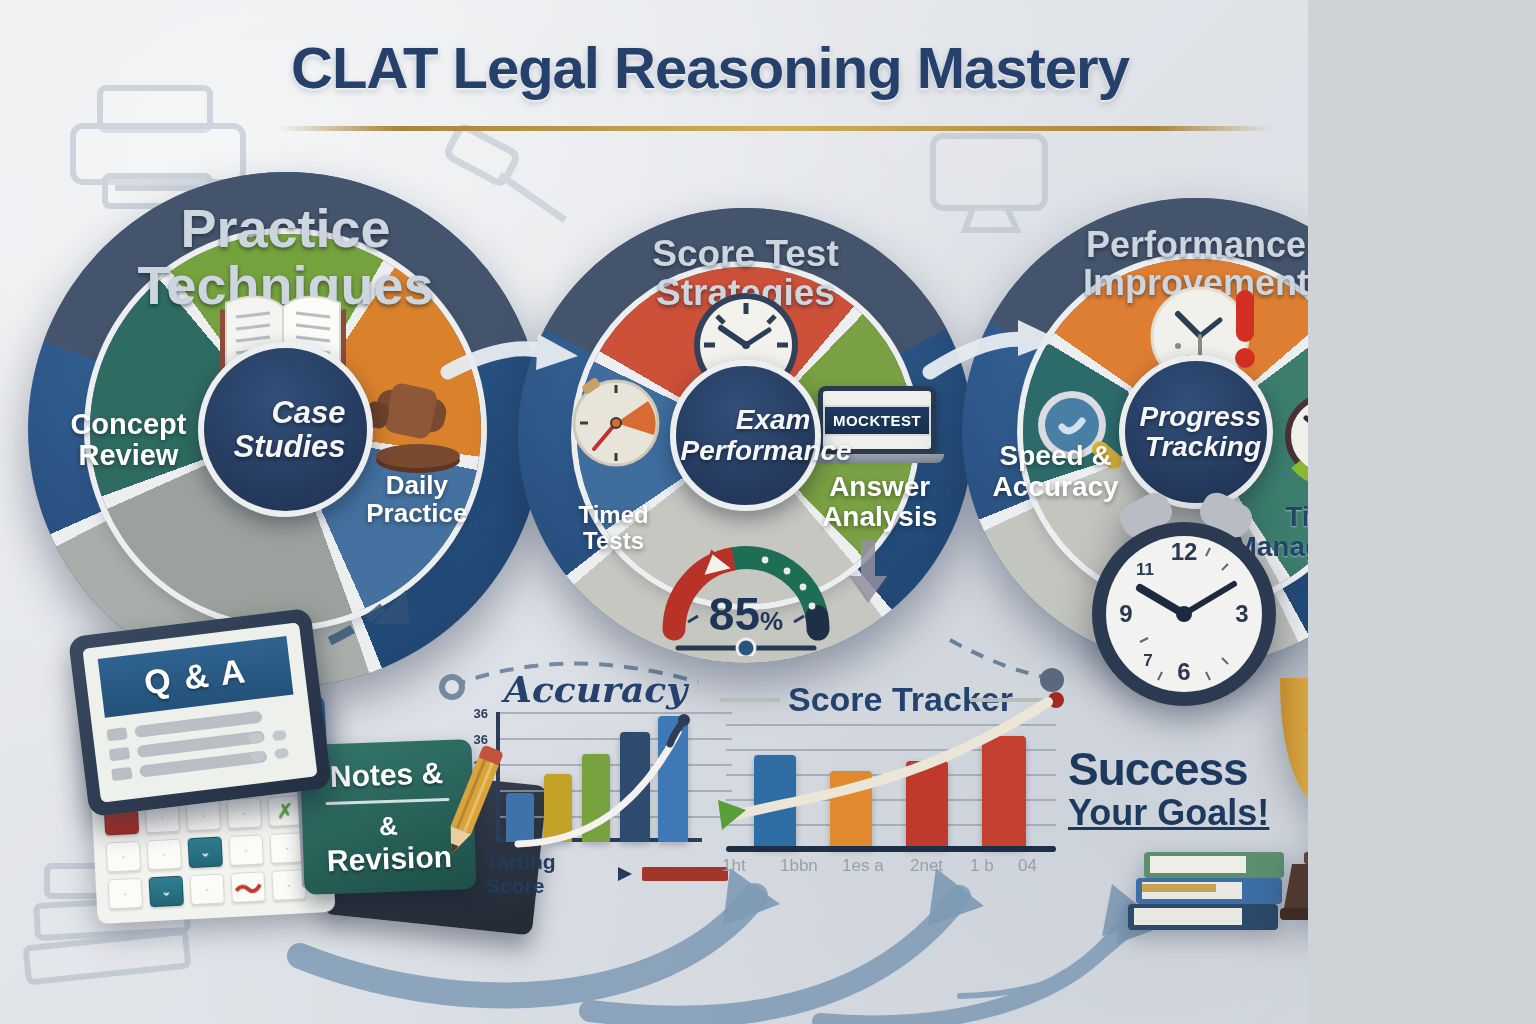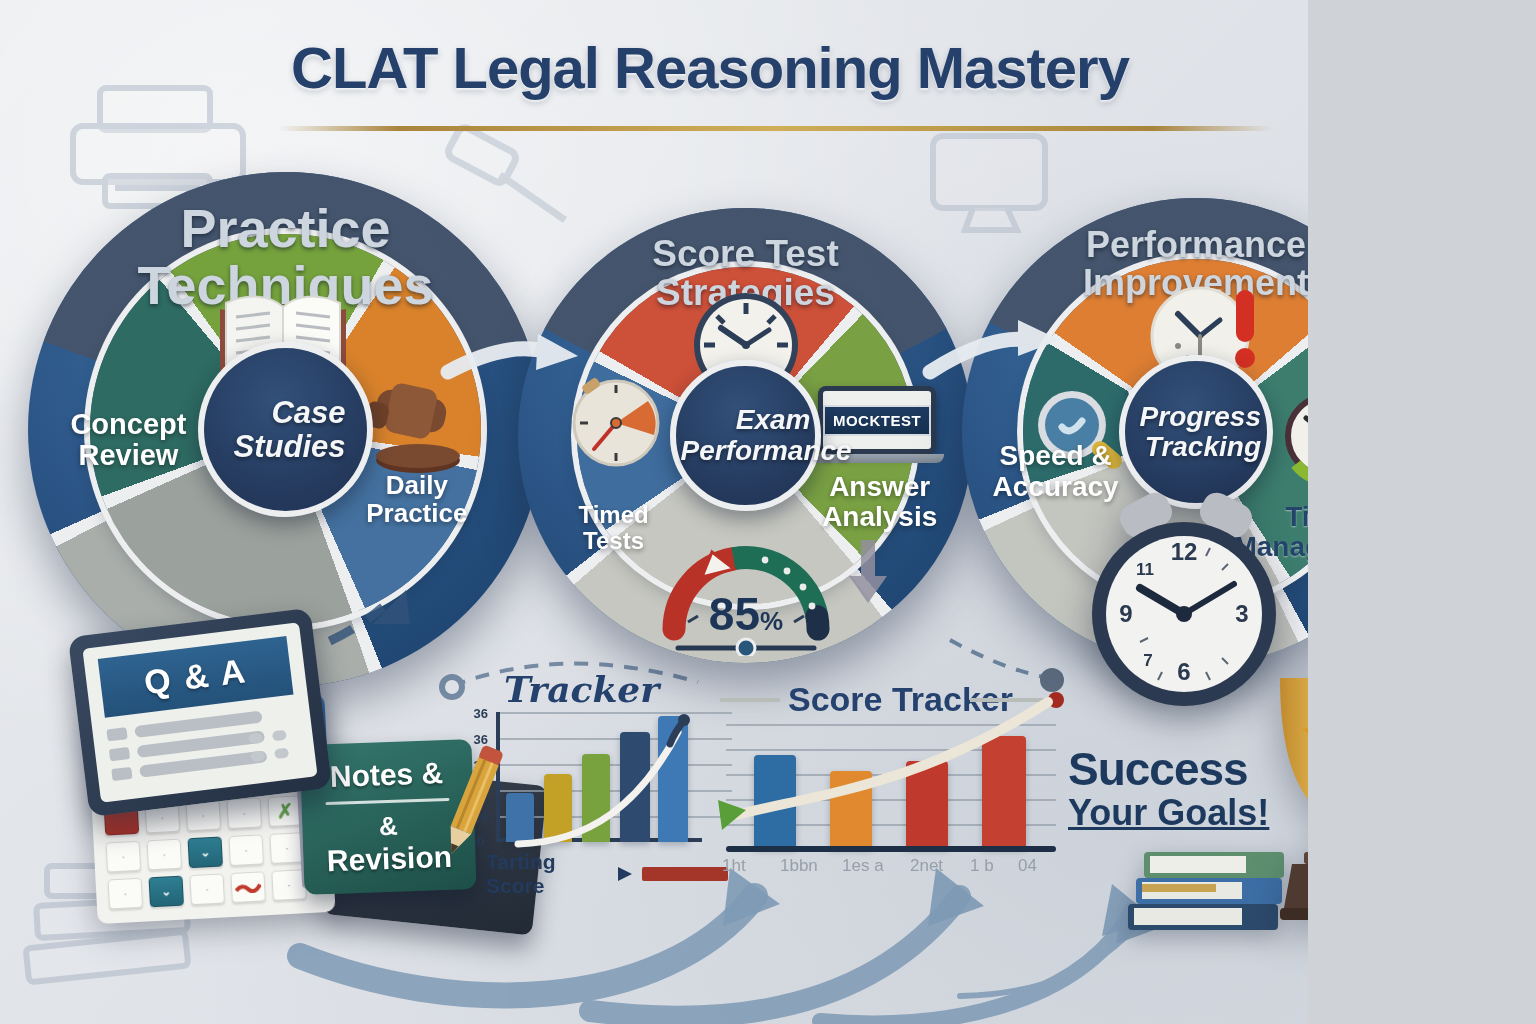--- a/index.html
+++ b/index.html
@@ -476,21 +476,21 @@
       <rect x="24" y="4" width="22" height="16" rx="5" fill="#c2543e"></rect>
       <rect x="24" y="18" width="22" height="74" fill="#d9a43c"></rect>
       <line x1="31" y1="18" x2="31" y2="92" stroke="#b8862c" stroke-width="3"></line>
       <line x1="39" y1="18" x2="39" y2="92" stroke="#e8c068" stroke-width="3"></line>
       <polygon points="24,92 46,92 35,118" fill="#e8cfa0"></polygon>
       <polygon points="31,108 39,108 35,118" fill="#4a3a2c"></polygon>
     </g>
   </svg>
 
   <div class="chart" style="left:458px;top:668px;width:270px;height:208px;">
-    <div class="acc-title">Tracker</div>
+    <div class="acc-title">Accuracy</div>
     <div class="ylab" style="left:0;top:38px;">36</div>
     <div class="ylab" style="left:0;top:64px;">36</div>
     <div class="ylab" style="left:0;top:90px;">36</div>
     <div class="ylab" style="left:0;top:116px;">36</div>
     <div class="ylab" style="left:0;top:142px;">26</div>
     <div class="ylab" style="left:-4px;top:166px;">100</div>
     <div class="acc-axis" style="left:38px;top:44px;width:206px;height:130px;"></div>
     <div class="plot" style="left:42px;top:44px;width:232px;height:130px;">
       <div class="gline" style="top:0;width:100%;"></div>
       <div class="gline" style="top:26px;width:100%;"></div>

